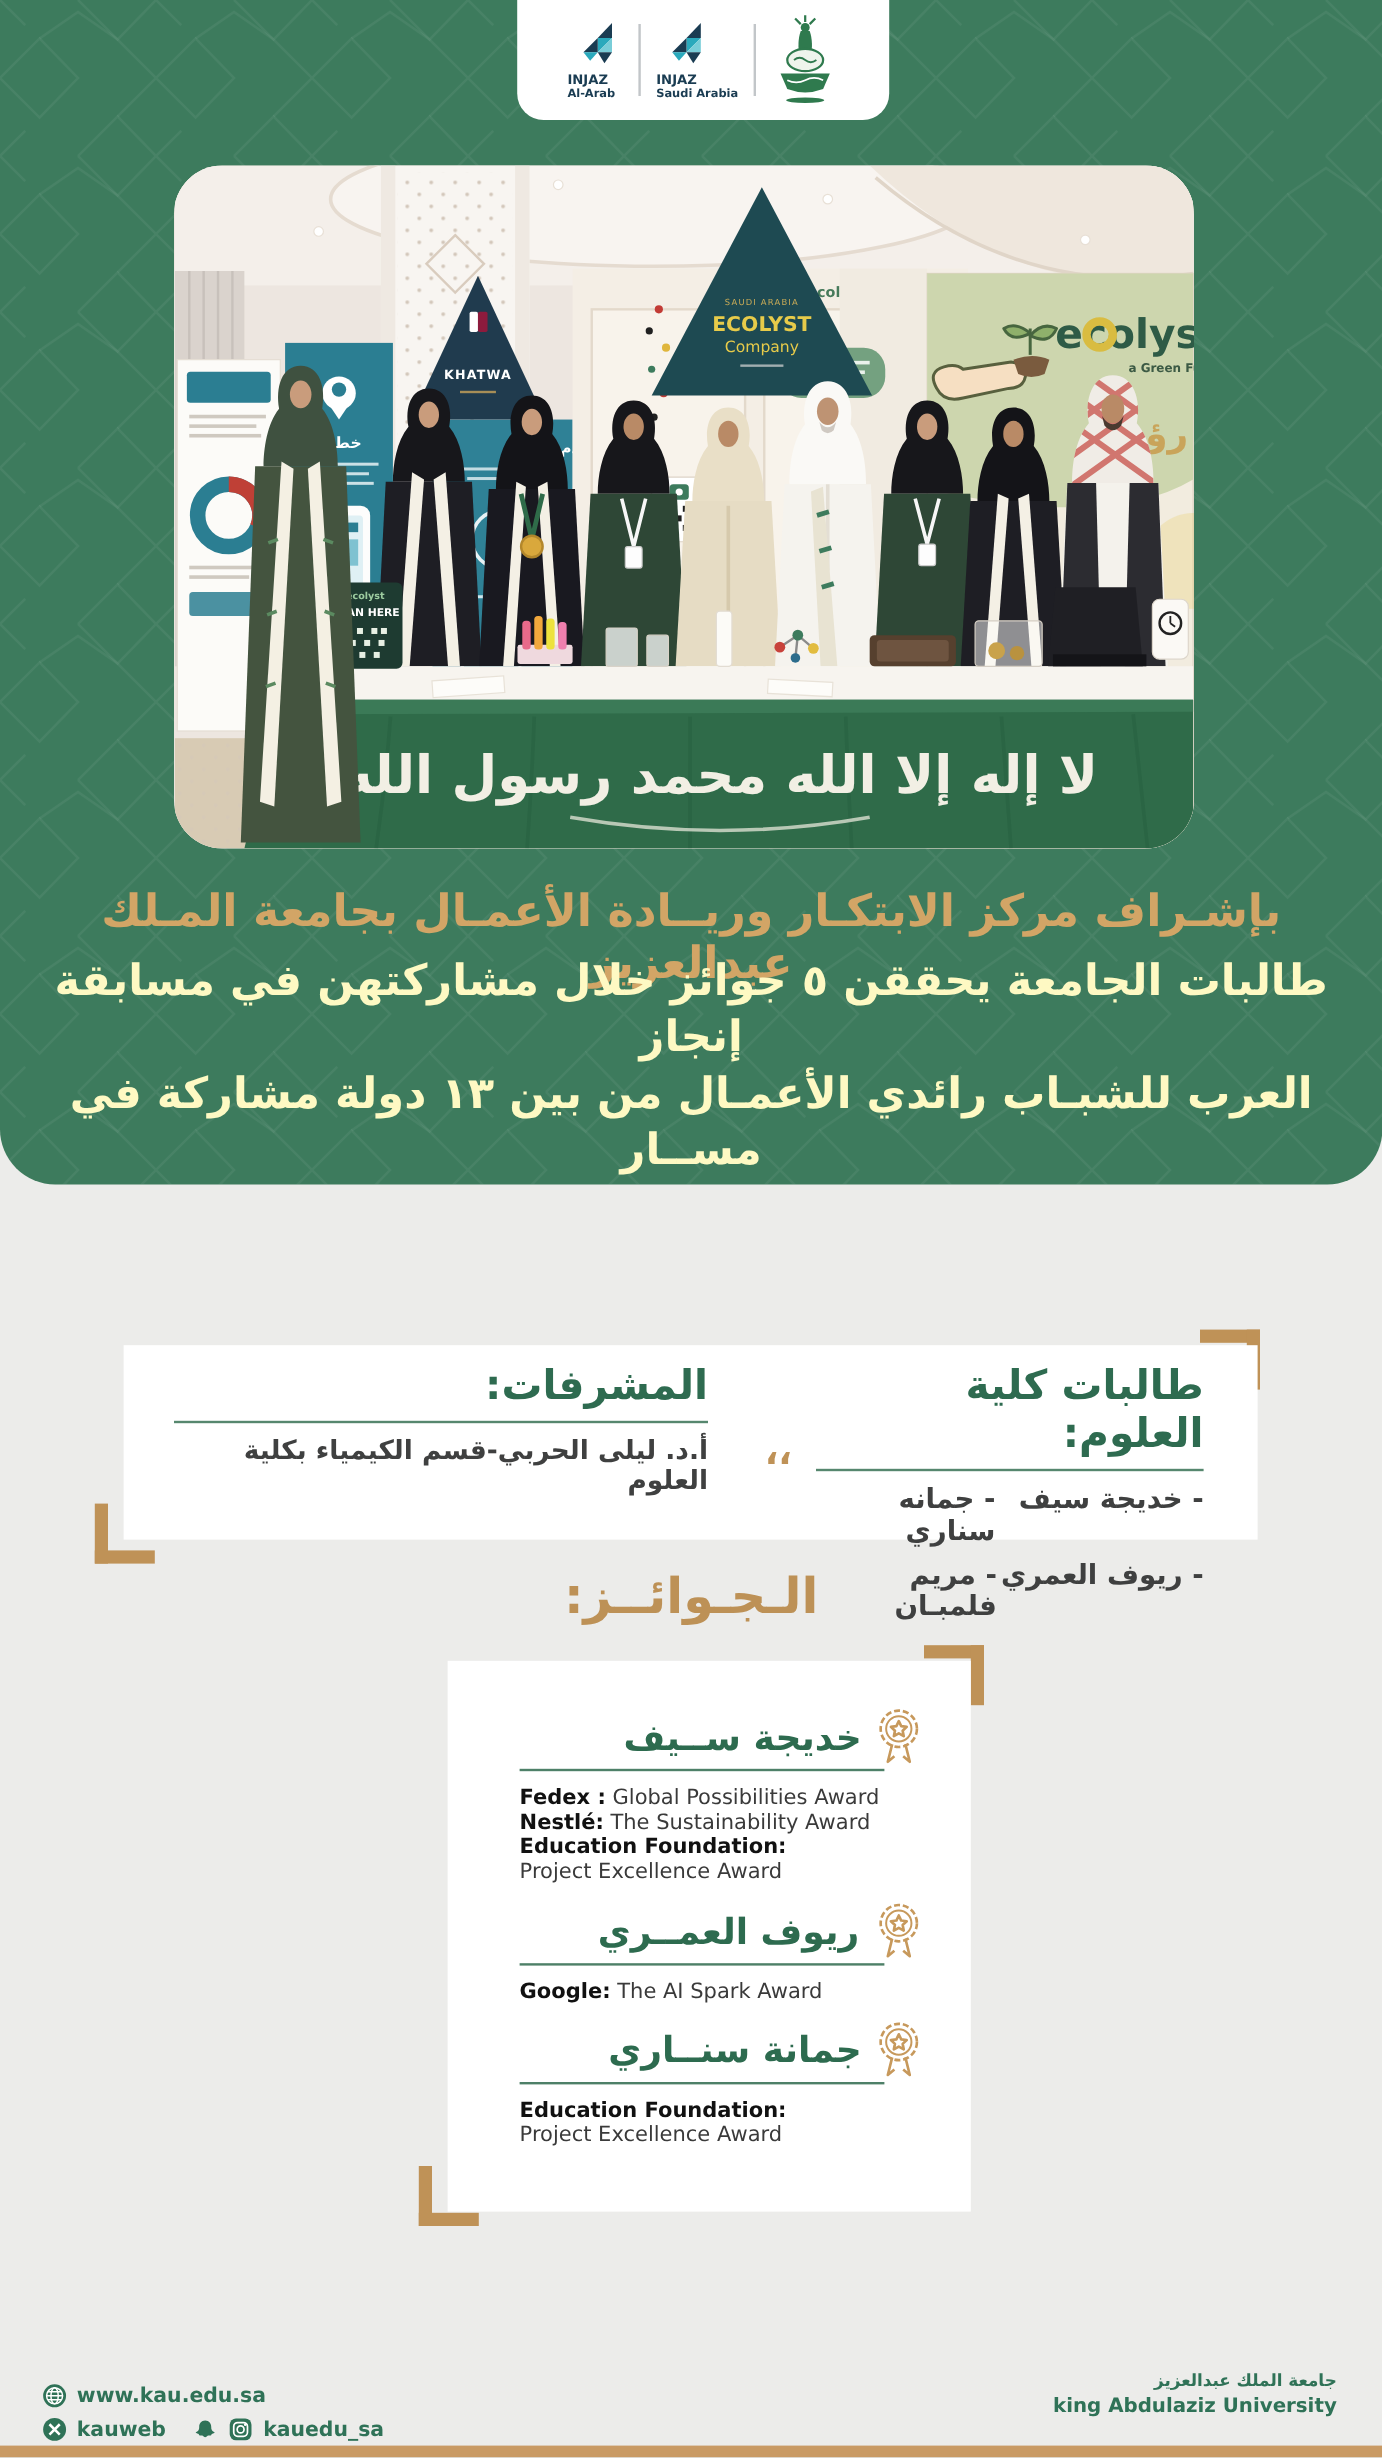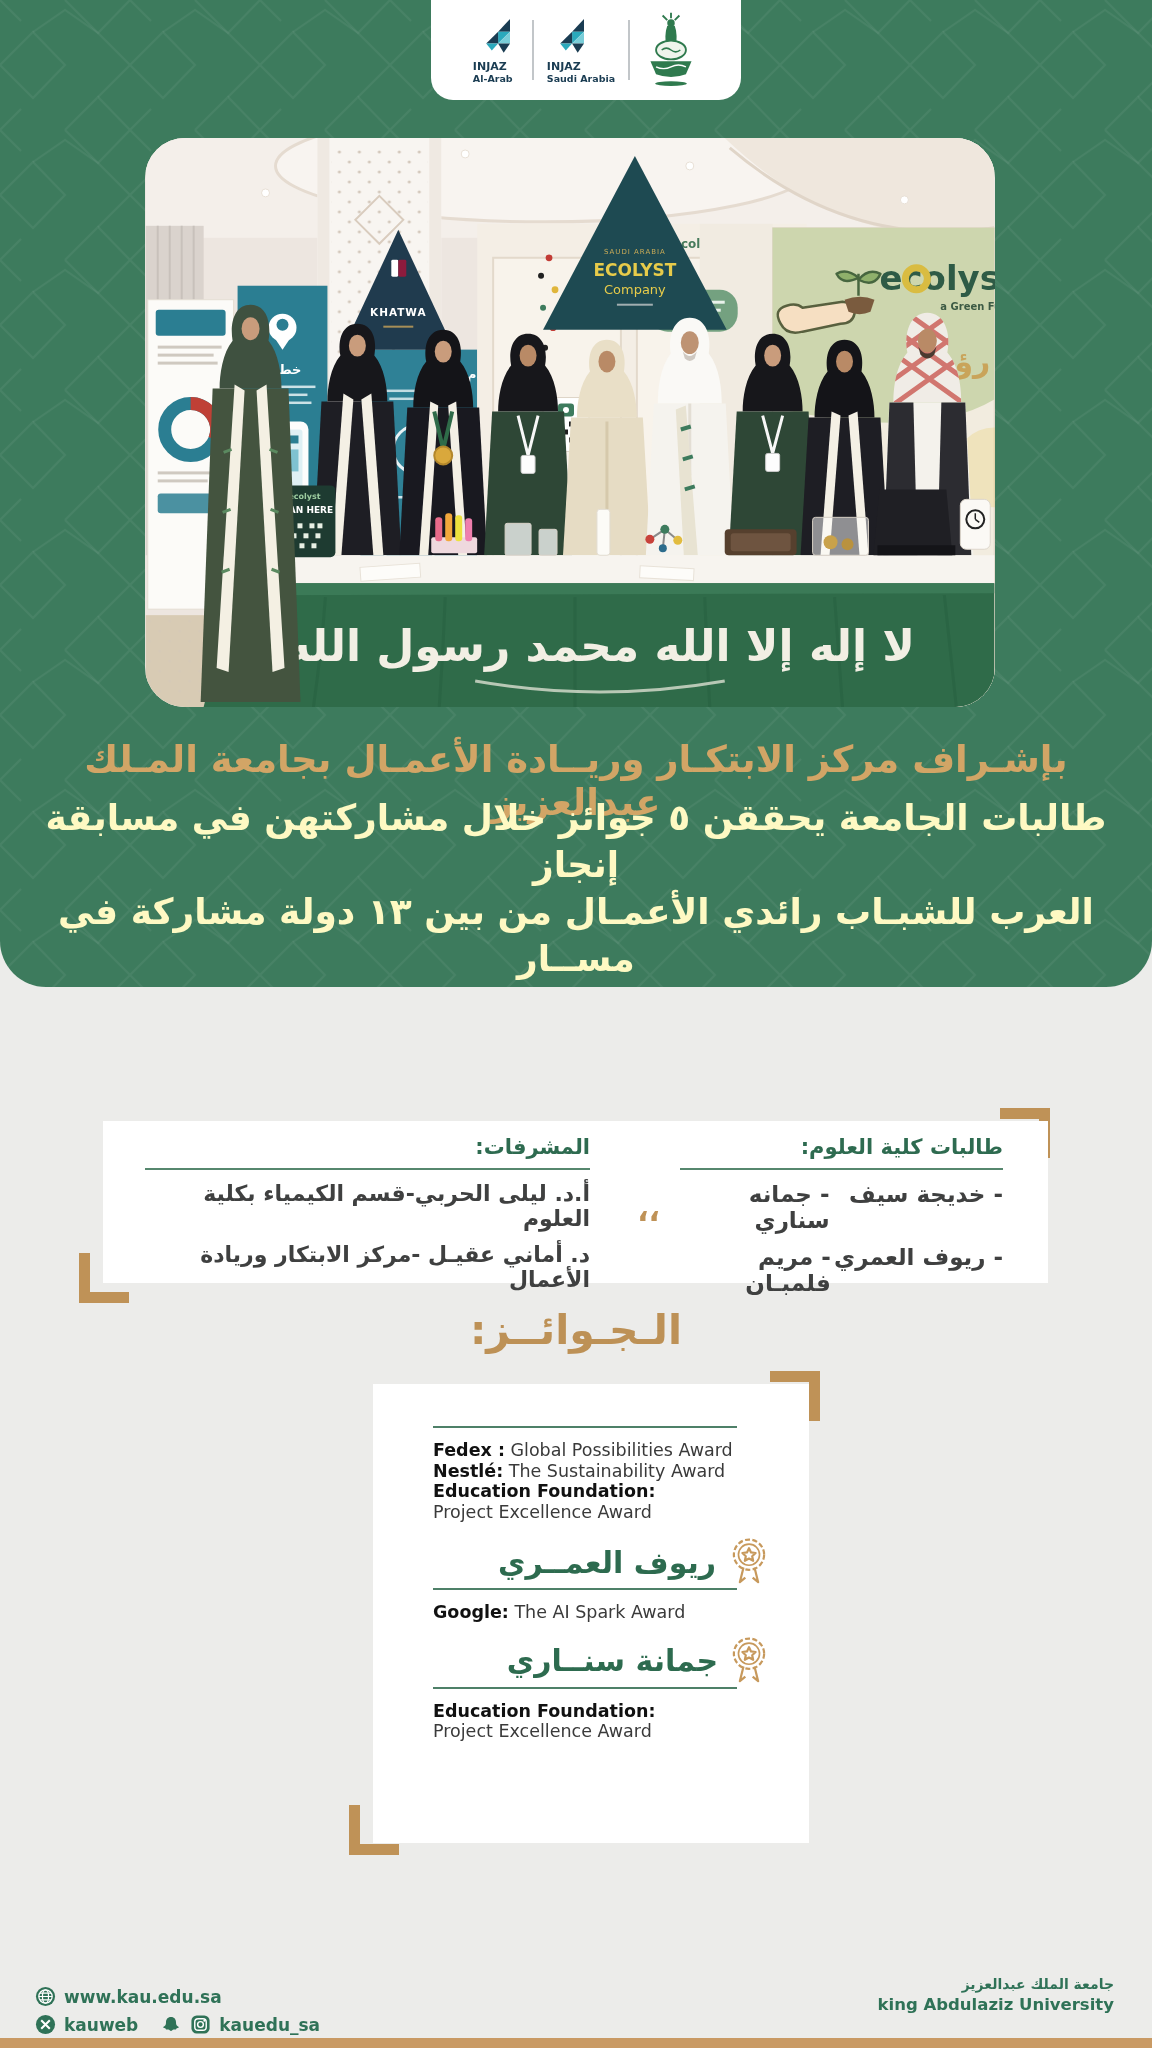--- a/index.html
+++ b/index.html
@@ -31,21 +31,21 @@
   .brk{position:absolute;width:50px;height:50px;border:0 solid #BF9257;}
   .brk.tr{border-top-width:11px;border-right-width:11px;}
   .brk.bl{border-bottom-width:11px;border-left-width:11px;}
   
   .pcard{position:absolute;left:103px;top:1121px;width:945px;height:162px;background:#fff;
          direction:rtl;display:flex;}
   .students{width:368px;padding:14px 45px 0 0;}
   .pmid{width:92px;position:relative;}
   .quote{position:absolute;top:72px;right:20px;color:#BF9257;font-size:30px;font-weight:bold;}
   .sups{flex:1;padding:14px 0 0 42px;}
-  .phead{color:#2E6B50;font-size:21px;font-weight:bold;}
+  .phead{color:#2E6B50;font-size:34px;font-weight:bold;}
   .pline{height:2px;background:#56876E;margin-top:9px;}
   .students .pline{width:323px;}
   .sups .pline{width:445px;}
   .prow{margin-top:11px;font-size:23px;font-weight:600;color:#3F4040;display:flex;}
   .prow span:first-child{width:190px;}
   .srow{margin-top:11px;font-size:22px;font-weight:600;color:#3F4040;}
   
   .acard{position:absolute;left:373px;top:1384px;width:436px;height:459px;background:#fff;
          padding:40px 38px 0 60px;}
   .wrow{display:flex;direction:rtl;align-items:center;gap:9px;height:48px;}
@@ -474,31 +474,42 @@
         <span>- مريم فلمبـان</span>
       </div>
     </div>
     <div class="pmid">
       <div class="quote">،،</div>
     </div>
     <div class="sups">
       <div class="phead">المشرفات:</div>
       <div class="pline"></div>
       <div class="srow">أ.د. ليلى الحربي-قسم الكيمياء بكلية العلوم</div>
-      <div class="srow">د. أماني عقيـل -مركز الابتكار وريادة الأعمال</div>
     </div>
   </div>
 
   <div class="sec-title a">الـجـوائــز:</div>
 
   <div class="brk tr" style="left:770px;top:1371px;"></div>
   <div class="brk bl" style="left:349px;top:1805px;"></div>
 
   <div class="acard">
 
+    <div class="wrow">
+      <svg width="44" height="52" viewBox="0 0 48 56">
+        <g fill="none" stroke="#C7995C" stroke-width="2.4" stroke-linejoin="round">
+          <circle cx="24" cy="20" r="16.5" stroke-dasharray="5.5 2.6"></circle>
+          <circle cx="24" cy="20" r="11.5" stroke-width="1.8"></circle>
+          <path d="M24,13 l2.2,4.6 5,.6 -3.7,3.5 1,5 -4.5,-2.5 -4.5,2.5 1,-5 -3.7,-3.5 5,-.6 Z"></path>
+          <path d="M18,34 L14,50 L20,45"></path>
+          <path d="M30,34 L34,50 L28,45"></path>
+        </g>
+      </svg>
+      <span class="wname">خديجة ســيف</span>
+    </div>
     <div class="wline"></div>
     <div class="wawards">
       <div><b>Fedex :</b><span> Global Possibilities Award</span></div>
       <div><b>Nestlé:</b><span> The Sustainability Award</span></div>
       <div><b>Education Foundation:</b><span></span></div>
       <div><b></b><span>Project Excellence Award</span></div>
     </div>
 
     <div class="wrow w2">
       <svg width="44" height="52" viewBox="0 0 48 56">

